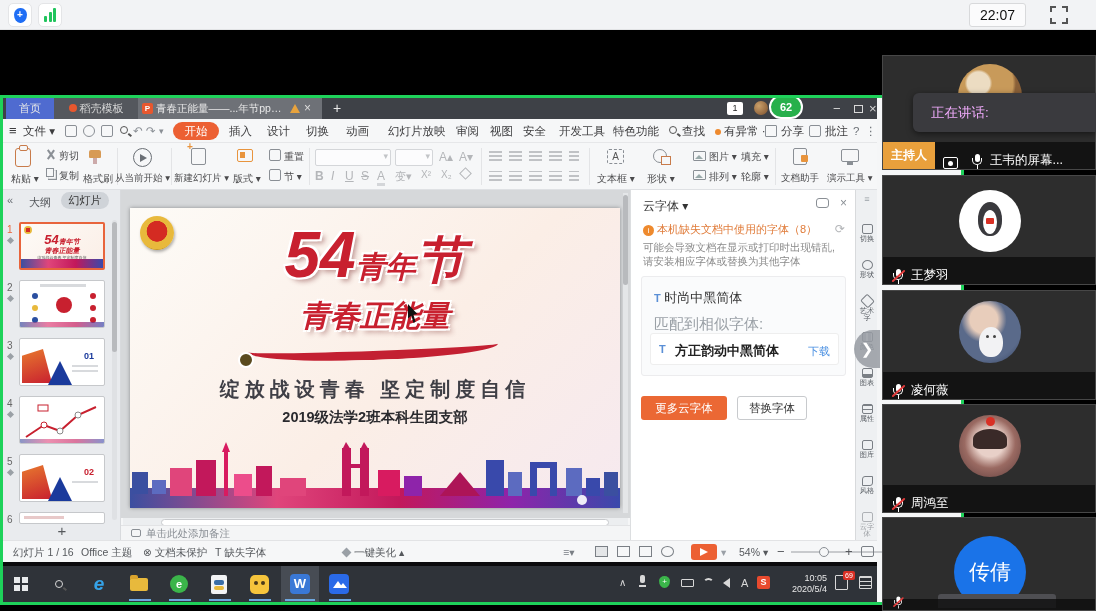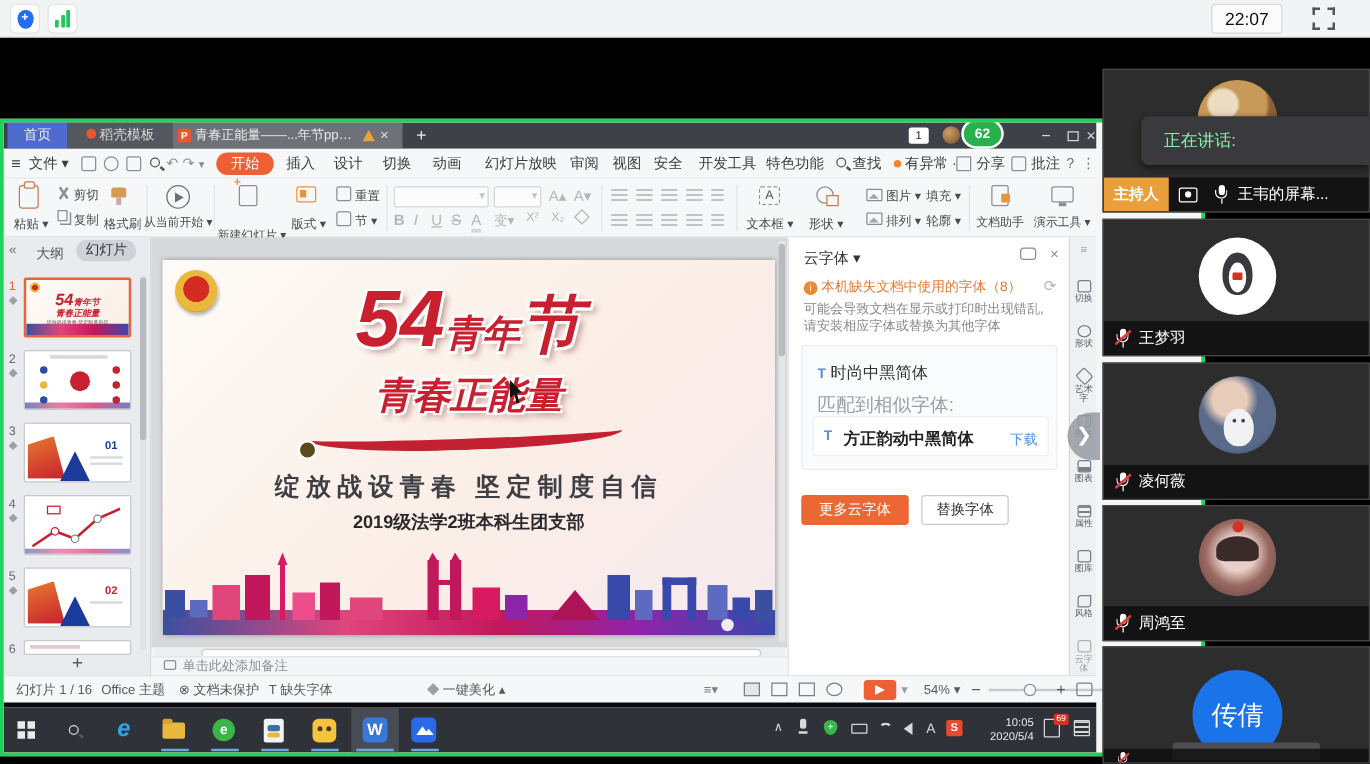--- a/index.html
+++ b/index.html
@@ -141,30 +141,30 @@
   .folder::before { content:""; position:absolute; left:0; top:-3px; width:8px; height:4px; background:#d9a32c; border-radius:2px 2px 0 0; }
   .appsq { width:20px; height:20px; border-radius:4px; color:#fff; font-weight:bold; font-size:13px; text-align:center; line-height:20px; }
   .trayt { position:absolute; color:#e8e8e8; font-size:9px; text-align:right; line-height:11px; }
   .tray-ic { position:absolute; top:11px; color:#d8d8d8; font-size:10px; }
   .badge-red { position:absolute; background:#d93025; color:#fff; font-size:7px; border-radius:2px; padding:0 2px; line-height:9px; }
 
   
   .panel { left:882px; top:40px; width:214px; height:571px; }
   .tile { position:absolute; left:0; width:214px; background:#2d2d2d; border:1px solid #474747; overflow:hidden; }
   .av { position:absolute; border-radius:50%; }
-  .namebar { position:absolute; left:0; bottom:0; width:100%; height:27px; background:rgba(12,12,12,.78); color:#fff; font-size:12.5px; display:flex; align-items:center; }
+  .namebar { position:absolute; left:0; bottom:0; width:100%; height:27px; background:rgba(12,12,12,.78); color:#fff; font-size:12.5px; display:flex; align-items:flex-end; }
   .hostbadge { height:27px; background:#e9a03c; color:#fff; font-size:12px; line-height:27px; padding:0 8px; font-weight:bold; }
   .mic { position:relative; width:14px; height:15px; flex:none; margin:0 6px 0 8px; }
   .mic .b { position:absolute; left:4.5px; top:0; width:5px; height:8px; background:#fff; border-radius:2.5px; }
   .mic .u { position:absolute; left:2px; top:4px; width:10px; height:7px; border:1.5px solid #fff; border-top:none; border-radius:0 0 6px 6px; }
   .mic .s { position:absolute; left:6.5px; top:11px; width:1.5px; height:4px; background:#fff; }
   .mic .x { position:absolute; left:-1px; top:6px; width:17px; height:2px; background:#e23b3b; transform:rotate(-42deg); border-radius:1px; }
   .scrico { position:relative; width:15px; height:12px; border:1.5px solid #fff; border-radius:2px; flex:none; margin:0 4px 0 8px; }
   .scrico::after { content:""; position:absolute; left:4px; top:2.5px; width:5px; height:5px; background:#fff; border-radius:50%; }
-  .tooltip { position:absolute; background:#3a3a3e; border-radius:6px 0 0 6px; color:#86efac; font-size:13.5px; z-index:9; box-shadow:0 2px 6px rgba(0,0,0,.5); }
+  .tooltip { position:absolute; background:#3a3a3e; border-radius:6px 0 0 6px; color:#f0abfc; font-size:13.5px; z-index:9; box-shadow:0 2px 6px rgba(0,0,0,.5); }
   .expand { left:854px; top:330px; width:26px; height:38px; background:rgba(150,155,162,.85); border-radius:19px 0 0 19px; z-index:8; color:#fff; font-size:15px; text-align:center; line-height:38px; }
 </style>
 </head>
 <body>
 
 <div id="app">
 
   <div class="abs topbar">
     <div class="tb-btn" style="left:8px;">
         <span class="shield">+</span>
@@ -249,21 +249,21 @@
       <div class="rlab" style="left:56px;top:26px;">复制</div>
       <span class="brush" style="left:86px;top:7px;"></span>
       <div class="rlab" style="left:80px;top:29px;">格式刷</div>
       <div class="rsep" style="left:114px;"></div>
 
       <span class="playcirc" style="left:130px;top:5px;"></span>
       <div class="rlab" style="left:112px;top:29px;font-size:9.5px;"><span>从当前开始</span> ▾</div>
       <div class="rsep" style="left:168px;"></div>
 
       <span class="pagestar" style="left:188px;top:5px;"></span>
-      <div class="rlab" style="left:171px;top:29px;font-size:9.5px;margin-top:10px;"><span>新建幻灯片</span> ▾</div>
+      <div class="rlab" style="left:171px;top:29px;font-size:9.5px;"><span>新建幻灯片</span> ▾</div>
       <span class="layico" style="left:234px;top:6px;"></span>
       <div class="rlab" style="left:230px;top:29px;"><span>版式</span> ▾</div>
       <span class="gico" style="left:266px;top:6px;position:absolute;"></span>
       <div class="rlab" style="left:281px;top:7px;">重置</div>
       <span class="gico" style="left:266px;top:26px;position:absolute;"></span>
       <div class="rlab" style="left:281px;top:27px;"><span>节</span> ▾</div>
       <div class="rsep" style="left:306px;"></div>
 
       <div class="ddbox" style="left:312px;width:76px;"></div>
       <div class="ddbox" style="left:392px;width:38px;"></div>

